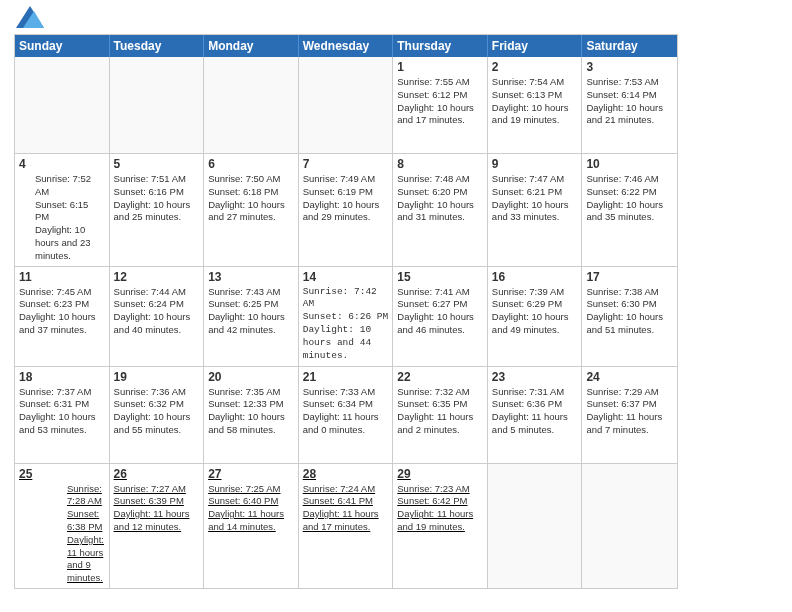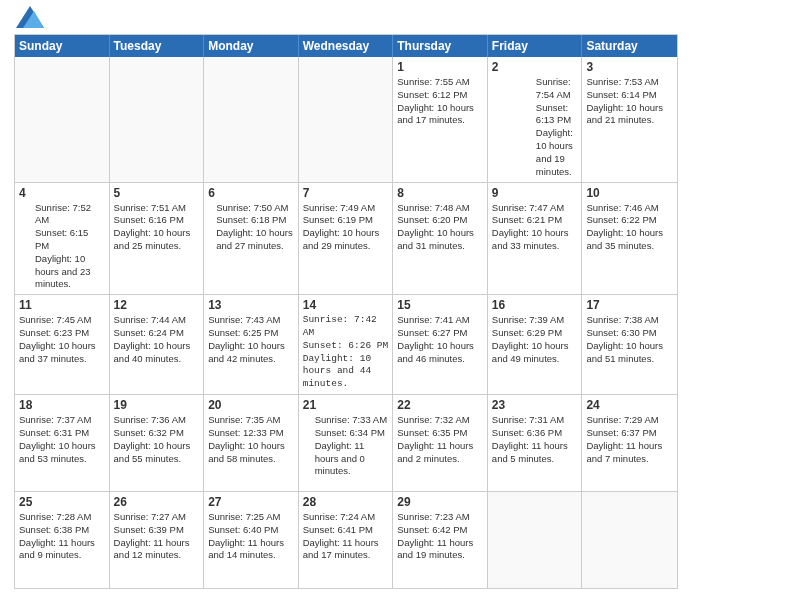--- a/index.html
+++ b/index.html
@@ -73,21 +73,21 @@
       flex: 1;
       display: flex;
       flex-direction: column;
     }
     .cal-row {
       display: grid;
       grid-template-columns: repeat(7, 1fr);
       flex: 1;
       border-bottom: 1px solid #ccc;
     }
-    .cal-row:last-child { border-bottom: none; }
+    .cal-row:last-child { border-bottom: none; text-decoration: underline; }
     .cal-cell {
       border-right: 1px solid #ccc;
       padding: 3px 4px;
       font-size: 9.5px;
       color: #333;
       vertical-align: top;
       min-height: 80px;
     }
     .cal-cell:last-child { border-right: none; }
     .cal-cell.empty { background: #f9f9f9; }
@@ -138,21 +138,21 @@
           <div class="cal-cell empty"></div>
           <div class="cal-cell empty"></div>
           <div class="cal-cell">
             <span class="day-num">1</span>
             <div class="sun-info" style="white-space: pre-line;">Sunrise: 7:55 AM
 Sunset: 6:12 PM
 Daylight: 10 hours and 17 minutes.</div>
           </div>
           <div class="cal-cell">
             <span class="day-num">2</span>
-            <div class="sun-info" style="white-space: pre-line; margin-left: 44px;">Sunrise: 7:54 AM
+            <div class="sun-info" style="white-space: pre-line;">Sunrise: 7:54 AM
 Sunset: 6:13 PM
 Daylight: 10 hours and 19 minutes.</div>
           </div>
           <div class="cal-cell">
             <span class="day-num">3</span>
             <div class="sun-info" style="white-space: pre-line;">Sunrise: 7:53 AM
 Sunset: 6:14 PM
 Daylight: 10 hours and 21 minutes.</div>
           </div>
         </div>
@@ -164,21 +164,21 @@
 Daylight: 10 hours and 23 minutes.</div>
           </div>
           <div class="cal-cell">
             <span class="day-num">5</span>
             <div class="sun-info" style="white-space: pre-line;">Sunrise: 7:51 AM
 Sunset: 6:16 PM
 Daylight: 10 hours and 25 minutes.</div>
           </div>
           <div class="cal-cell">
             <span class="day-num">6</span>
-            <div class="sun-info" style="white-space: pre-line; margin-left: 8px;">Sunrise: 7:50 AM
+            <div class="sun-info" style="white-space: pre-line;">Sunrise: 7:50 AM
 Sunset: 6:18 PM
 Daylight: 10 hours and 27 minutes.</div>
           </div>
           <div class="cal-cell">
             <span class="day-num">7</span>
             <div class="sun-info" style="white-space: pre-line;">Sunrise: 7:49 AM
 Sunset: 6:19 PM
 Daylight: 10 hours and 29 minutes.</div>
           </div>
           <div class="cal-cell">
@@ -258,21 +258,21 @@
 Daylight: 10 hours and 55 minutes.</div>
           </div>
           <div class="cal-cell">
             <span class="day-num">20</span>
             <div class="sun-info" style="white-space: pre-line;">Sunrise: 7:35 AM
 Sunset: 12:33 PM
 Daylight: 10 hours and 58 minutes.</div>
           </div>
           <div class="cal-cell">
             <span class="day-num">21</span>
-            <div class="sun-info" style="white-space: pre-line; margin-left: 12px;">Sunrise: 7:33 AM
+            <div class="sun-info" style="white-space: pre-line;">Sunrise: 7:33 AM
 Sunset: 6:34 PM
 Daylight: 11 hours and 0 minutes.</div>
           </div>
           <div class="cal-cell">
             <span class="day-num">22</span>
             <div class="sun-info" style="white-space: pre-line;">Sunrise: 7:32 AM
 Sunset: 6:35 PM
 Daylight: 11 hours and 2 minutes.</div>
           </div>
           <div class="cal-cell">
@@ -284,21 +284,21 @@
           <div class="cal-cell">
             <span class="day-num">24</span>
             <div class="sun-info" style="white-space: pre-line;">Sunrise: 7:29 AM
 Sunset: 6:37 PM
 Daylight: 11 hours and 7 minutes.</div>
           </div>
         </div>
         <div class="cal-row">
           <div class="cal-cell">
             <span class="day-num">25</span>
-            <div class="sun-info" style="white-space: pre-line;">Sunrise: 7:28 AM
+            <div class="sun-info" style="white-space: pre-line; margin-left: 48px;">Sunrise: 7:28 AM
 Sunset: 6:38 PM
 Daylight: 11 hours and 9 minutes.</div>
           </div>
           <div class="cal-cell">
             <span class="day-num">26</span>
             <div class="sun-info" style="white-space: pre-line;">Sunrise: 7:27 AM
 Sunset: 6:39 PM
 Daylight: 11 hours and 12 minutes.</div>
           </div>
           <div class="cal-cell">

